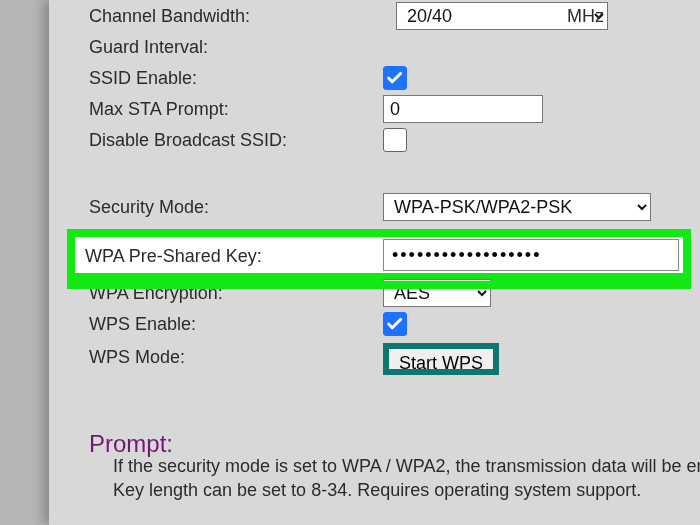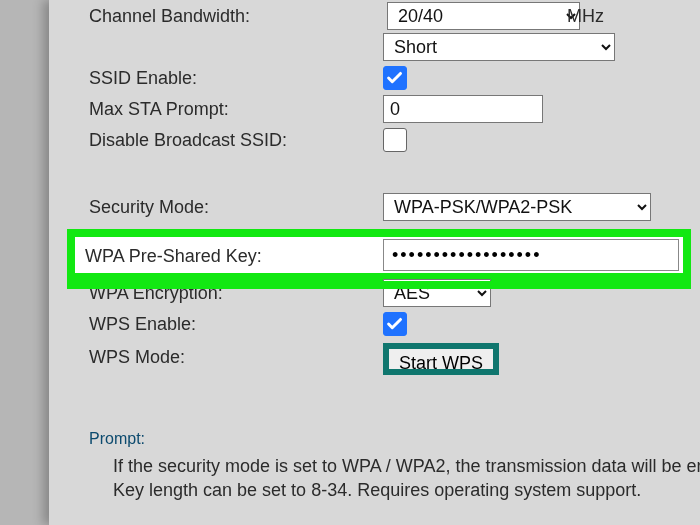--- a/index.html
+++ b/index.html
@@ -85,48 +85,46 @@
     background: #efefef;
     font-size: 18px;
     padding: 4px 10px;
     height: 32px;
     font-family: inherit;
     cursor: pointer;
   }
   .prompt-title {
     position: absolute;
     left: 40px;
-    font-size: 16px;
-    color: #0c4a6e;
+    font-size: 24px;
+    color: #701a75;
   }
   .prompt-body {
     position: absolute;
     left: 64px;
     font-size: 18px;
     color: #2b2b2b;
     line-height: 1.35;
     white-space: nowrap;
   }
 </style>
 </head>
 <body>
 
 <div class="outer">
   <div class="panel-shadow">
     <div class="panel">
 
       <div class="label" style="top:6px;">Channel Bandwidth:</div>
-      <select class="sel" style="top:2px; left:338px; width:193px;">
+      <select class="sel" style="top:2px; left:347px; width:212px;">
         <option>20/40</option>
       </select>
       <span class="unit" style="top:6px; left:518px;">MHz</span>
 
-      <select class="sel" style="top:33px; left:334px; width:232px;">
-        <option>Short</option>
-      </select>
+      <div class="label" style="top:37px;">Guard Interval:</div>
 
       <div class="label" style="top:68px;">SSID Enable:</div>
       <div class="chk checked" style="top:66px; left:334px;">
         <svg viewBox="0 0 24 24" width="22" height="22">
           <path d="M5 12 l4 4 l9 -9" stroke="#fff" stroke-width="3.2" fill="none" stroke-linecap="round" stroke-linejoin="round"></path>
         </svg>
       </div>
 
       <div class="label" style="top:99px;">Max STA Prompt:</div>
       <input class="txt" style="top: 95px; left: 334px; width: 160px;" value="0">

